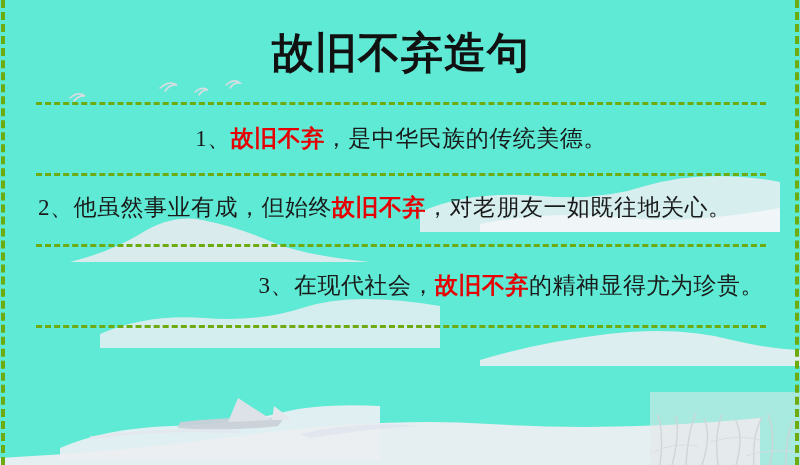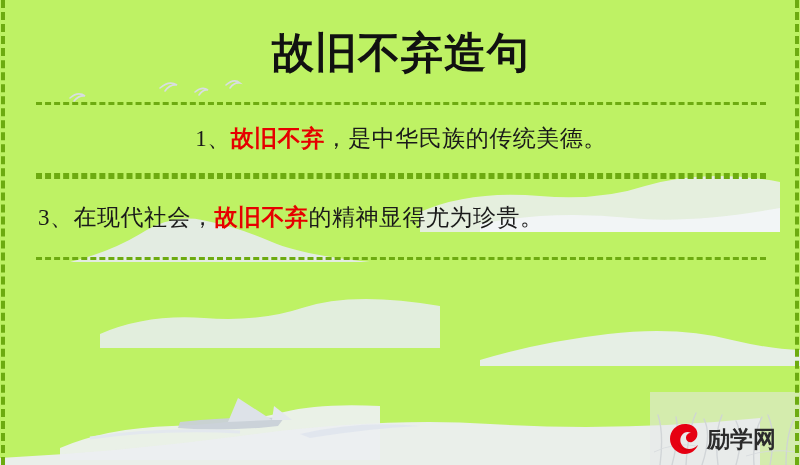--- a/index.html
+++ b/index.html
@@ -11,21 +11,21 @@
     height: 465px;
     overflow: hidden;
     background: #ffffff;
     font-family: "Liberation Serif", "DejaVu Serif", serif;
   }
 
   #page {
     position: relative;
     width: 800px;
     height: 465px;
-    background: #bef264;
+    background: #5eead4;
     box-sizing: border-box;
     overflow: hidden;
   }
 
   
   .wm {
     position: absolute;
     pointer-events: none;
     z-index: 0;
   }
@@ -76,21 +76,21 @@
   .sentence {
     font-size: 23px;
     line-height: 42px;
     color: #1a1a1a;
     padding: 14px 14px 14px 14px;
     letter-spacing: 0.5px;
     font-family: "Liberation Serif", "DejaVu Serif", serif;
   }
   .sentence.s1 { padding-top: 13px;  padding-bottom: 13px; text-align: center; }
   .sentence.s2 { padding-top: 11px;  padding-bottom: 15px; }
-  .sentence.s3 { padding-top: 18px;  padding-bottom: 18px; }
+  .sentence.s3 { padding-top: 18px;  padding-bottom: 18px; text-align: right; }
 
   .hl {
     color: #E60000;
     font-weight: bold;
   }
 
   
   .logo {
     position: absolute;
     left: 668px;
@@ -202,44 +202,28 @@
     <div class="title">故旧不弃造句</div>
 
     <div class="divider d1"></div>
 
     <div class="sentence s1">
       <span>1、</span><span></span><span class="hl">故旧不弃</span><span>，是中华民族的传统美德。</span>
     </div>
 
     <div class="divider"></div>
 
+    <div class="sentence s2">
+      <span>2、</span><span>他虽然事业有成，但始终</span><span class="hl">故旧不弃</span><span>，对老朋友一如既往地关心。</span>
+    </div>
 
     <div class="divider"></div>
 
     <div class="sentence s3">
       <span>3、</span><span>在现代社会，</span><span class="hl">故旧不弃</span><span>的精神显得尤为珍贵。</span>
     </div>
 
     <div class="divider"></div>
 
   </div>
 
-  <div class="logo">
-    <span class="logo-mark">
-      <svg width="34" height="34" viewBox="0 0 34 34">
-        <path d="M17 2
-                 C 8 2, 2 9, 2 17
-                 C 2 25, 9 32, 17 32
-                 C 23 32, 28 28, 30 23
-                 C 26 27, 21 28, 17 26
-                 C 12 23, 11 17, 14 13
-                 C 16 10, 20 9, 23 11
-                 C 20 11, 18 13, 18 16
-                 C 18 19, 21 21, 24 20
-                 C 29 18, 31 12, 28 7
-                 C 25 3, 21 2, 17 2 Z" fill="#E60012"></path>
-        <path d="M9 20 C 12 26, 18 29, 24 27 C 19 30, 12 28, 9 20 Z" fill="#C9000F"></path>
-      </svg>
-    </span>
-    <span class="logo-text">励学网</span>
-  </div>
 
 </div>
 
 </body></html>

